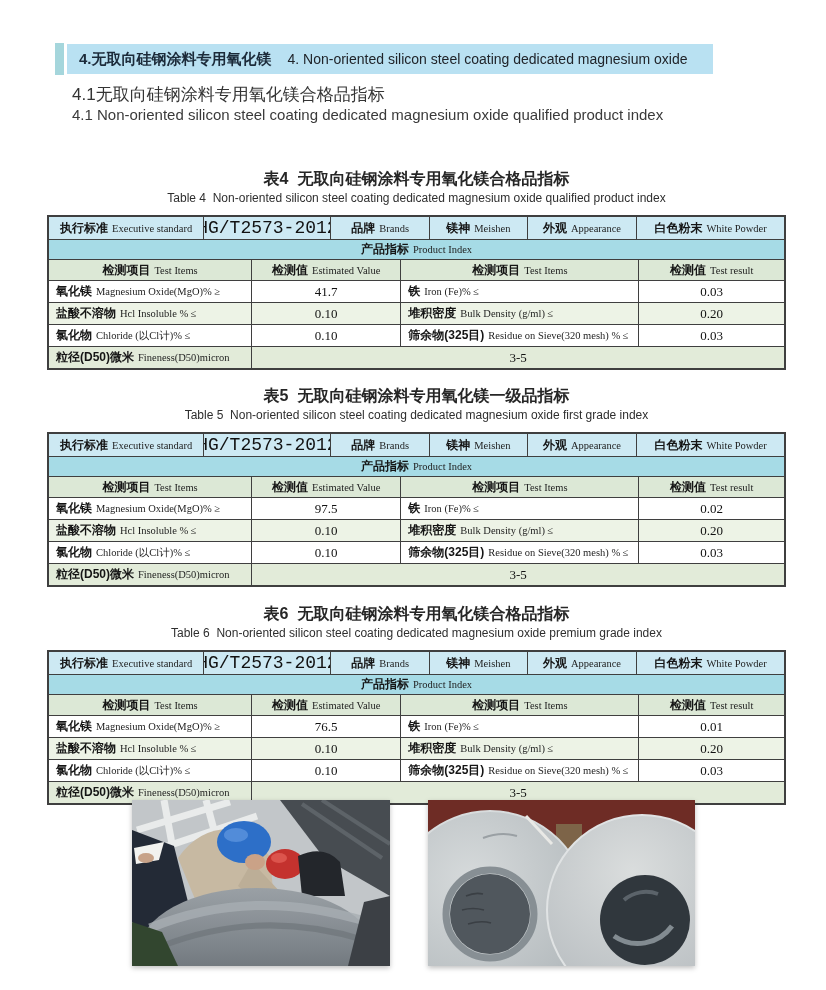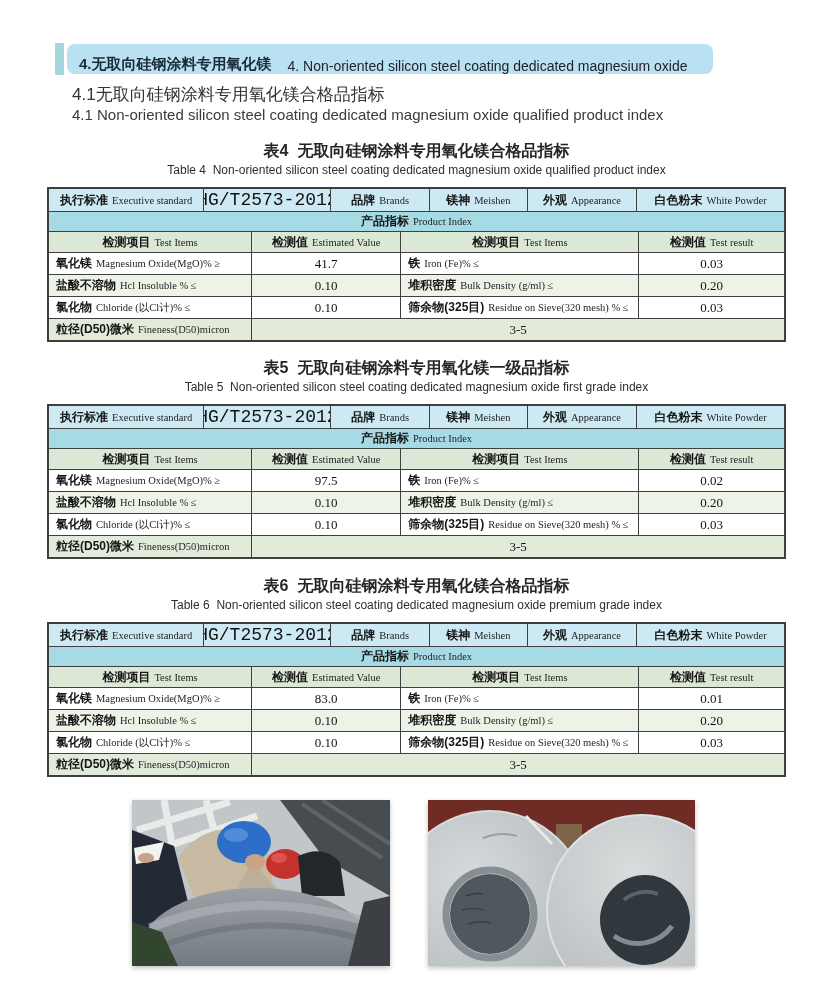--- a/index.html
+++ b/index.html
@@ -10,33 +10,33 @@
   }
 
   
   .header-accent {
     position:absolute; left:55px; top:43px; width:9px; height:32px;
     background:var(--header_accent,#a5d6dc);
   }
   .header-bar {
     position:absolute; left:67px; top:44px; width:646px; height:30px;
     background:var(--header_bar_bg,#b9e1f2);
-    display:flex; align-items:flex-end; gap:16px; padding-left:12px;
-    white-space:nowrap; overflow:hidden;border-radius:8px;
+    display:flex; align-items:center; gap:16px; padding-left:12px;
+    white-space:nowrap; overflow:hidden;
   }
   .header-bar .hz { font-size:15px; font-weight:600; color:#1c2b3a; }
   .header-bar .he { font-size:14px; color:#20242a; }
 
   
   .subsection { position:absolute; left:72px; top:84px; }
   .subsection .sz { font-size:17px; font-weight:500; color:#343434; line-height:21px; }
   .subsection .se { font-size:15px; color:#3a3a3a; line-height:19px; }
 
   
-  .spec-block { position:absolute; left:47px; width:739px; }
+  .spec-block { position:absolute; left:47px; width:739px;margin-top:28px; }
   .spec-block.b1 { top:141px; }
   .spec-block.b2 { top:358px; }
   .spec-block.b3 { top:576px; }
 
   .t-title { text-align:center; margin-bottom:7px; }
   .t-title-zh { font-size:16px; font-weight:600; color:#262626; line-height:20px; white-space:pre; }
   .t-title-en { font-size:12px; color:#2e2e2e; line-height:19px; white-space:pre; }
 
   .tbl { border:2px solid var(--table_border,#3f3f3f); background:#fff; }
   .row { display:grid; align-items:stretch; }
@@ -364,21 +364,21 @@
           <span class="zh">检测值</span>
           <span class="en">Test result</span>
         </div>
     </div>
     <div class="row data">
       <div class="cell left">
           <span class="zh">氧化镁</span>
           <span class="en">Magnesium Oxide(MgO)% ≥</span>
         </div>
       <div class="cell">
-          <span class="num">83.0</span>
+          <span class="num">76.5</span>
         </div>
       <div class="cell left">
           <span class="zh">铁</span>
           <span class="en">Iron (Fe)% ≤</span>
         </div>
       <div class="cell">
           <span class="num">0.01</span>
         </div>
     </div>
     <div class="row data alt">

